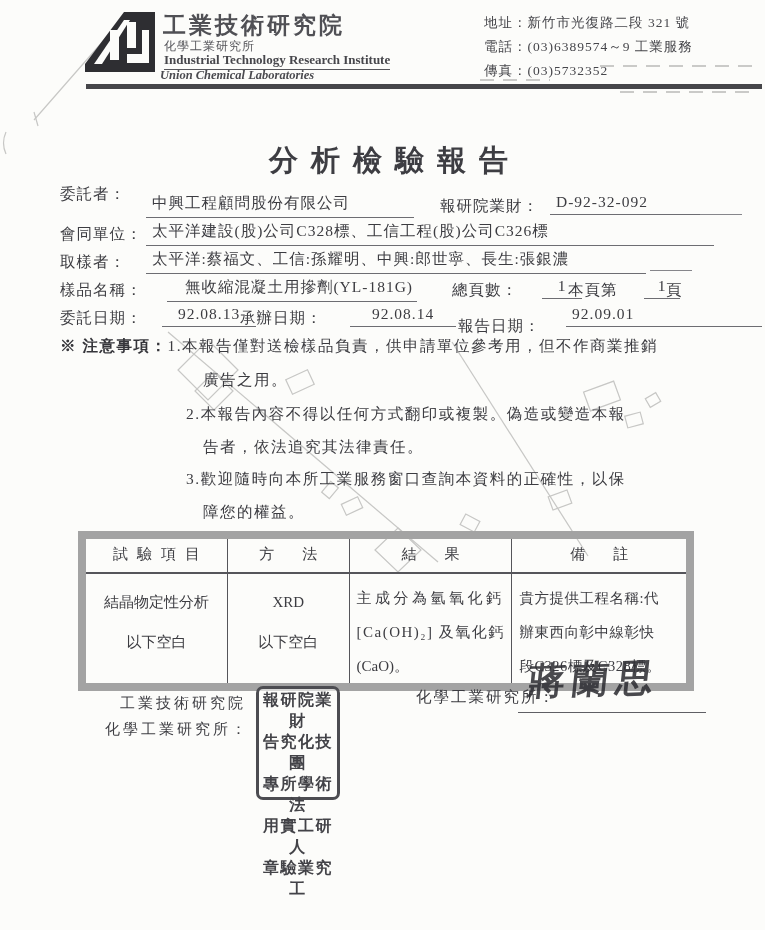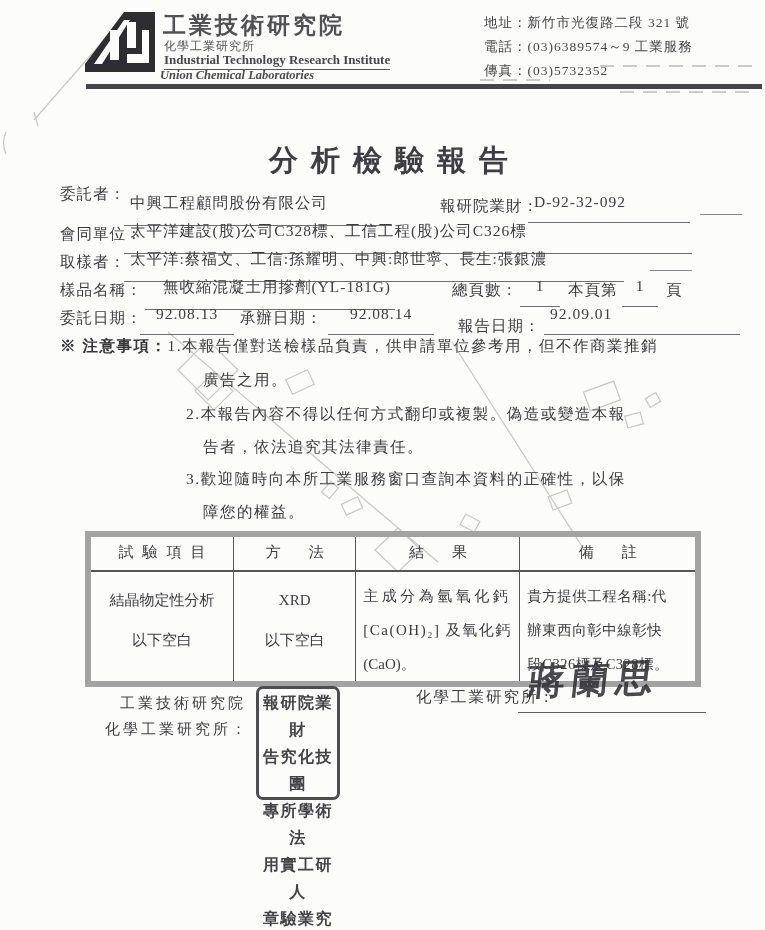--- a/index.html
+++ b/index.html
@@ -15,28 +15,28 @@
   .org-zh{position:absolute; left:163px; top:10px; font-size:23px; letter-spacing:3px; color:#505055; font-weight:600;}
   .dept-zh{position:absolute; left:164px; top:38px; font-size:12px; letter-spacing:1px; color:#55555a;}
   .org-en{position:absolute; left:164px; top:52px; font-size:13px; font-weight:bold; color:#47474c; border-bottom:1.5px solid #55555a; padding-bottom:1px;}
   .dept-en{position:absolute; left:160px; top:68px; font-size:12.5px; font-weight:bold; font-style:italic; color:#4a4a4f;}
   .contact-row{position:absolute; left:484px; font-size:13.5px; letter-spacing:1px; color:#46464b;}
   .rule{position:absolute; left:86px; top:84px; width:676px; height:5px; background:#46464a;}
   
   .title{position:absolute; left:0; right:0; top:141px; text-align:center; font-size:29px; font-weight:bold; letter-spacing:13px; text-indent:13px; color:#3d3d42;padding-left:12px;}
   
   .f{font-size:15.5px; letter-spacing:1px; color:#3c3c41;}
-  .u{border-bottom:1.3px solid #6d6d72; display:inline-block; padding:0 4px 11px 6px; box-sizing:border-box;}
+  .u{border-bottom:1.3px solid #6d6d72; display:inline-block; padding:0 4px 3px 6px; box-sizing:border-box;margin-left:22px;}
   .uc{text-align:center; padding-left:0; padding-right:0;}
   .dash-ext{position:absolute; border-bottom:1.3px solid #86868b;}
   
   .note{font-size:15.5px; letter-spacing:1.5px; color:#3c3c41;}
   .note-label{font-weight:bold; color:#35353a;}
   
-  .tbl{position:absolute; left:85px; top:531px; width:616px; border:6px solid #a3a3a3; box-sizing:border-box; background:transparent;}
+  .tbl{position:absolute; left:78px; top:531px; width:616px; border:8px solid #a3a3a3; box-sizing:border-box; background:transparent;}
   .trow{display:flex;}
   .hrow{height:33px; border-bottom:2px solid #55555a;}
   .brow{height:109px;}
   .cell{box-sizing:border-box; border-right:1.5px solid #55555a;}
   .cell:last-child{border-right:none;}
   .c1{width:145px;} .c2{width:124px;} .c3{width:166px;} .c4{width:177px;}
   .hc{font-size:15px; color:#3c3c41; text-align:center; line-height:31px;}
   .hc4{letter-spacing:9px; padding-left:9px;}
   .hc2{letter-spacing:28px; padding-left:28px;}
   .bc{font-size:15px; text-align:center; padding-top:8px; line-height:40px; color:#3c3c41;}
@@ -45,21 +45,21 @@
   .c4 .line{letter-spacing:0.5px; font-size:14.5px;}
   
   .foot-org{position:absolute; left:120px; top:694px; font-size:15px; letter-spacing:3px; color:#3e3e43;}
   .foot-dept{position:absolute; left:105px; top:720px; font-size:15px; letter-spacing:3px; color:#3e3e43;}
   .stamp{
     position:absolute; left:256px; top:686px; width:84px; height:114px;
     border:3px solid #4c4c51; border-radius:7px; box-sizing:border-box;
     display:flex; flex-direction:column; justify-content:space-evenly;
     background:rgba(252,252,250,.6);
   }
-  .stamp-row{font-size:16px; font-weight:bold; letter-spacing:1.5px; text-align:center; line-height:27px; color:#434348;}
+  .stamp-row{font-size:16px; font-weight:bold; letter-spacing:1.5px; text-align:center; line-height:21px; color:#434348;}
   .sup-label{position:absolute; left:416px; top:687px; font-size:15.5px; letter-spacing:2px; color:#3c3c41;}
   .sig-line{position:absolute; left:518px; top:684px; width:188px; border-bottom:1.5px solid #5f5f64; height:28px;}
   .signature{
     position:absolute; left:528px; top:655px; font-size:37px; font-weight:bold;
     letter-spacing:7px; color:#303035; transform:rotate(-2deg) skewX(-8deg);
     font-family:"DejaVu Serif",serif; opacity:.88;
   }
   .wm{position:absolute; left:0; top:0; pointer-events:none;}
 </style>
 </head>

